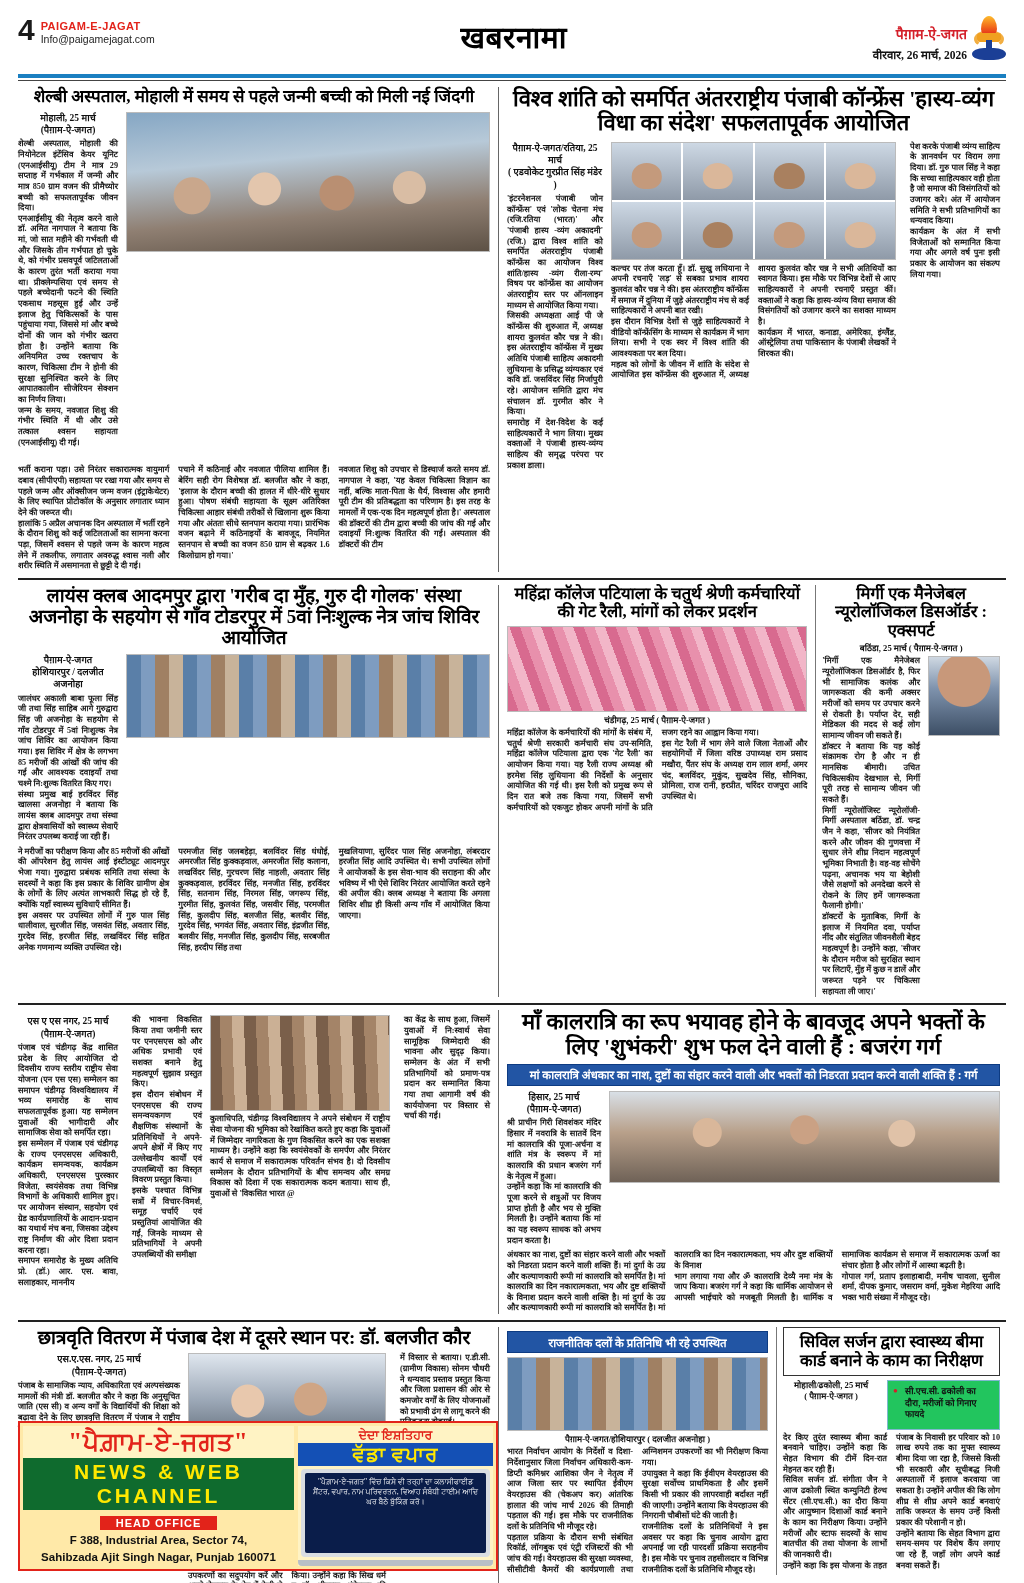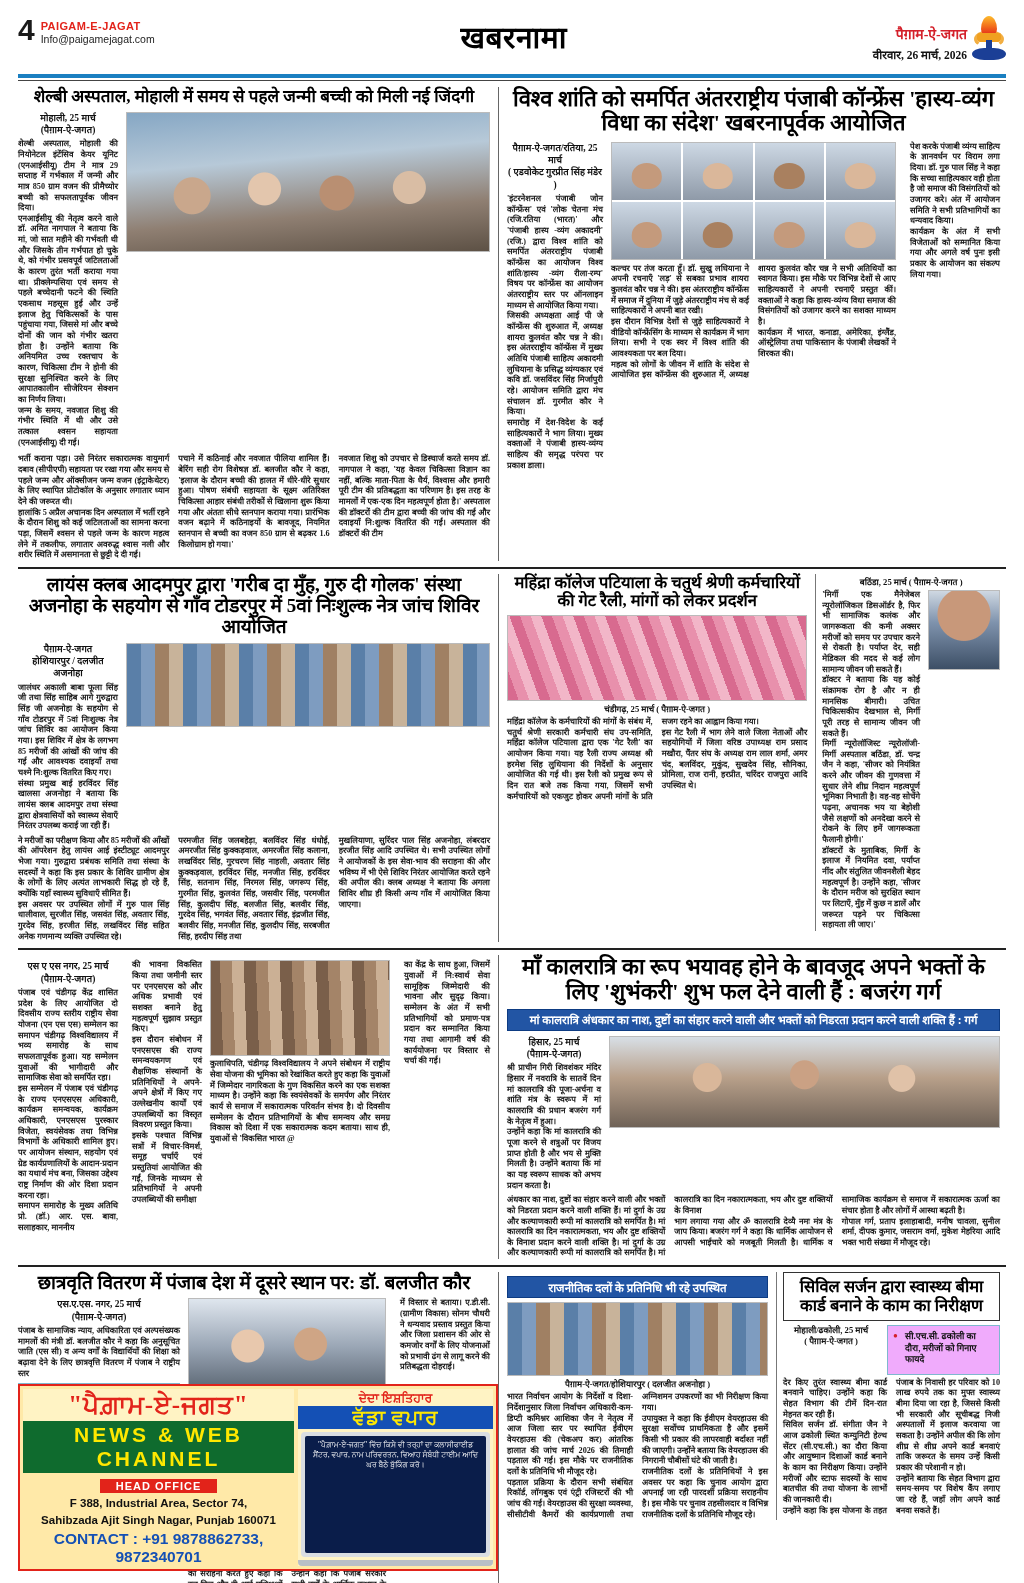--- a/index.html
+++ b/index.html
@@ -78,21 +78,21 @@
       radial-gradient(circle at 30% 50%, #e8c8ad 0 16px, transparent 17px),
       radial-gradient(circle at 62% 48%, #cfa585 0 16px, transparent 17px),
       linear-gradient(#dfe6ee 0%, #9ba7b6 50%, #57626f 100%); }
   .ph-grid8 { display: grid; grid-template-columns: repeat(4, 1fr); grid-template-rows: repeat(2, 1fr); gap: 2px; }
   .ph-cell { background: linear-gradient(#cdd8e4,#8f9aa8); position: relative; }
   .ph-cell::after { content:""; position:absolute; left:50%; top:36%; width:44%; height:46%; transform:translateX(-50%); border-radius:50% 50% 44% 44%; background:#c49a7c; }
   .ph-cell:nth-child(2n)::after { background:#dab79a; }
   .ph-cell:nth-child(3n)::after { background:#a9805f; }
 
   
-  .bulletbox { background: #f0abfc; border: 1px solid #7fb8cf; padding: 5px 6px 5px 5px; margin: 4px 0; font-family: Liberation Serif, serif; }
+  .bulletbox { background: #22c55e; border: 1px solid #7fb8cf; padding: 5px 6px 5px 5px; margin: 4px 0; font-family: Liberation Serif, serif; }
   .bulletbox ul { list-style: none; }
   .bulletbox li { font-size: 10px; font-weight: bold; line-height: 1.28; padding-left: 12px; position: relative; margin-bottom: 3px; }
   .bulletbox li::before { content: "●"; position: absolute; left: 0; top: 0; color: #d4202a; font-size: 8px; }
   .bulletbox.sm li { font-size: 9px; }
 
   
   .framed { border: 1.5px solid #333; padding: 5px 6px; }
 
   
   .ad-wrap { display: flex; gap: 4px; border: 2px solid #e2231a; background: #ffe9a8; padding: 3px; }
@@ -155,30 +155,30 @@
           <div class="byline" style="white-space:pre-line;">मोहाली, 25 मार्च
 (पैग़ाम-ऐ-जगत)</div>
           <div class="body-txt" style="white-space:pre-line;">शेल्बी अस्पताल, मोहाली की नियोनेटल इंटेंसिव केयर यूनिट (एनआईसीयू) टीम ने मात्र 29 सप्ताह में गर्भकाल में जन्मी और मात्र 850 ग्राम वजन की प्रीमैच्योर बच्ची को सफलतापूर्वक जीवन दिया।
 एनआईसीयू की नेतृत्व करने वाले डॉ. अमित नागपाल ने बताया कि मां, जो सात महीने की गर्भवती थी और जिसके तीन गर्भपात हो चुके थे, को गंभीर प्रसवपूर्व जटिलताओं के कारण तुरंत भर्ती कराया गया था। प्रीक्लेम्पसिया एवं समय से पहले बच्चेदानी फटने की स्थिति एकसाथ महसूस हुई और उन्हें इलाज हेतु चिकित्सकों के पास पहुंचाया गया, जिससे मां और बच्चे दोनों की जान को गंभीर खतरा होता है। उन्होंने बताया कि अनियमित उच्च रक्तचाप के कारण, चिकित्सा टीम ने होनी की सुरक्षा सुनिश्चित करने के लिए आपातकालीन सीजेरियन सेक्शन का निर्णय लिया।
 जन्म के समय, नवजात शिशु की गंभीर स्थिति में थी और उसे तत्काल श्वसन सहायता (एनआईसीयू) दी गई।</div>
         </div>
         <div style="flex:1;">
           <div class="photo ph-a" style="height:140px;"></div>
         </div>
       </div>
-      <div class="cols3" style="margin-top:6px;">
+      <div class="cols3" style="margin-top:17px;">
         <div class="body-txt" style="white-space:pre-line;">भर्ती कराना पड़ा। उसे निरंतर सकारात्मक वायुमार्ग दबाव (सीपीएपी) सहायता पर रखा गया और समय से पहले जन्म और ऑक्सीजन जन्म वजन (इंट्राकेथेटर) के लिए स्थापित प्रोटोकॉल के अनुसार लगातार ध्यान देने की जरूरत थी।
 हालांकि 5 अप्रैल अचानक दिन अस्पताल में भर्ती रहने के दौरान शिशु को कई जटिलताओं का सामना करना पड़ा, जिसमें श्वसन से पहले जन्म के कारण महत्व लेने में तकलीफ, लगातार अवरुद्ध श्वास नली और शरीर स्थिति में असमानता से छुट्टी दे दी गई।</div>
         <div class="body-txt" style="white-space:pre-line;">पचाने में कठिनाई और नवजात पीलिया शामिल हैं। बेरिंग सही रोग विशेषज्ञ डॉ. बलजीत कौर ने कहा, 'इलाज के दौरान बच्ची की हालत में धीरे-धीरे सुधार हुआ। पोषण संबंधी सहायता के सूक्ष्म अतिरिक्त चिकित्सा आहार संबंधी तरीकों से खिलाना शुरू किया गया और अंततः सीधे स्तनपान कराया गया। प्रारंभिक वजन बढ़ाने में कठिनाइयों के बावजूद, नियमित स्तनपान से बच्ची का वजन 850 ग्राम से बढ़कर 1.6 किलोग्राम हो गया।'</div>
         <div class="body-txt" style="white-space:pre-line;">नवजात शिशु को उपचार से डिस्चार्ज करते समय डॉ. नागपाल ने कहा, 'यह केवल चिकित्सा विज्ञान का नहीं, बल्कि माता-पिता के धैर्य, विश्वास और हमारी पूरी टीम की प्रतिबद्धता का परिणाम है। इस तरह के मामलों में एक-एक दिन महत्वपूर्ण होता है।' अस्पताल की डॉक्टरों की टीम द्वारा बच्ची की जांच की गई और दवाइयाँ नि:शुल्क वितरित की गईं। अस्पताल की डॉक्टरों की टीम</div>
       </div>
     </div>
 
     <div style="width:502px; border-left:1px solid #666; padding-left:8px;">
-      <div class="hl hl-lg">विश्व शांति को समर्पित अंतरराष्ट्रीय पंजाबी कॉन्फ्रेंस 'हास्य-व्यंग  विधा का संदेश' खबरनापूर्वक आयोजित</div>
+      <div class="hl hl-lg">विश्व शांति को समर्पित अंतरराष्ट्रीय पंजाबी कॉन्फ्रेंस 'हास्य-व्यंग  विधा का संदेश' सफलतापूर्वक आयोजित</div>
       <div class="flexrow" style="margin-top:6px;">
         <div style="width:96px;">
           <div class="byline" style="white-space:pre-line;">पैग़ाम-ऐ-जगत/रतिया, 25 मार्च
 ( एडवोकेट गुरप्रीत सिंह मंडेर )</div>
           <div class="body-txt" style="white-space:pre-line;">'इंटरनेशनल पंजाबी जोन कॉन्फ्रेंस' एवं 'लोक चेतना मंच (रजि.रतिया (भारत)' और 'पंजाबी हास्य -व्यंग अकादमी' (रजि.) द्वारा विश्व शांति को समर्पित अंतरराष्ट्रीय पंजाबी कॉन्फ्रेंस का आयोजन विश्व शांति/हास्य -व्यंग रीला-रम्प' विषय पर कॉन्फ्रेंस का आयोजन अंतरराष्ट्रीय स्तर पर ऑनलाइन माध्यम से आयोजित किया गया।
 जिसकी अध्यक्षता आई पी जे कॉन्फ्रेंस की शुरुआत में, अध्यक्ष शायरा कुलवंत कौर चन्न ने की। इस अंतरराष्ट्रीय कॉन्फ्रेंस में मुख्य अतिथि पंजाबी साहित्य अकादमी लुधियाना के प्रसिद्ध व्यंग्यकार एवं कवि डॉ. जसविंदर सिंह मिर्जापुरी रहे। आयोजन समिति द्वारा मंच संचालन डॉ. गुरमीत कौर ने किया।
 समारोह में देश-विदेश के कई साहित्यकारों ने भाग लिया। मुख्य वक्ताओं ने पंजाबी हास्य-व्यंग्य साहित्य की समृद्ध परंपरा पर प्रकाश डाला।</div>
         </div>
         <div style="flex:1;">
           <div class="photo ph-grid8" style="height:118px;">
@@ -236,20 +236,21 @@
         <div style="width:306px;">
           <div class="hl hl-sm">महिंद्रा कॉलेज पटियाला के चतुर्थ श्रेणी कर्मचारियों की गेट रैली, मांगों को लेकर प्रदर्शन</div>
           <div class="photo ph-d" style="height:86px;margin-top:4px;"></div>
           <div class="mini-byline" style="margin-top:3px;">चंडीगढ़, 25 मार्च ( पैग़ाम-ऐ-जगत )</div>
           <div class="cols2" style="margin-top:2px;">
             <div class="body-txt" style="white-space:pre-line;">महिंद्रा कॉलेज के कर्मचारियों की मांगों के संबंध में, चतुर्थ श्रेणी सरकारी कर्मचारी संघ उप-समिति, महिंद्रा कॉलेज पटियाला द्वारा एक 'गेट रैली' का आयोजन किया गया। यह रैली राज्य अध्यक्ष श्री हरमेश सिंह लुधियाना की निर्देशों के अनुसार आयोजित की गई थी। इस रैली को प्रमुख रूप से दिन रात बजे तक किया गया, जिसमें सभी कर्मचारियों को एकजुट होकर अपनी मांगों के प्रति सजग रहने का आह्वान किया गया।
 इस गेट रैली में भाग लेने वाले जिला नेताओं और सहयोगियों में जिला वरिष्ठ उपाध्यक्ष राम प्रसाद मखौरा, पैंतर संघ के अध्यक्ष राम लाल शर्मा, अमर चंद, बलविंदर, मुकुंद, सुखदेव सिंह, सौनिका, प्रोमिला, राज रानी, हरप्रीत, चरिंदर राजपुरा आदि उपस्थित थे।</div>
           </div>
         </div>
         <div style="width:188px; border-left:1px solid #777; padding-left:6px;">
+          <div class="hl hl-sm">मिर्गी एक मैनेजेबल न्यूरोलॉजिकल डिसऑर्डर : एक्सपर्ट</div>
           <div class="mini-byline" style="margin-top:3px;">बठिंडा, 25 मार्च ( पैग़ाम-ऐ-जगत )</div>
           <div class="flexrow" style="margin-top:2px;">
             <div style="flex:1;">
               <div class="body-txt" style="white-space:pre-line;">'मिर्गी एक मैनेजेबल न्यूरोलॉजिकल डिसऑर्डर है, फिर भी सामाजिक कलंक और जागरूकता की कमी अक्सर मरीजों को समय पर उपचार करने से रोकती है। पर्याप्त देर, सही मेडिकल की मदद से कई लोग सामान्य जीवन जी सकते हैं।
 डॉक्टर ने बताया कि यह कोई संक्रामक रोग है और न ही मानसिक बीमारी। उचित चिकित्सकीय देखभाल से, मिर्गी पूरी तरह से सामान्य जीवन जी सकते हैं।
 मिर्गी न्यूरोलॉजिस्ट न्यूरोलॉजी-मिर्गी अस्पताल बठिंडा, डॉ. चन्द्र जैन ने कहा, 'सीजर को नियंत्रित करने और जीवन की गुणवत्ता में सुधार लेने शीघ्र निदान महत्वपूर्ण भूमिका निभाती है। वह-वह सोचेंगे पढ़ना, अचानक भय या बेहोशी जैसे लक्षणों को अनदेखा करने से रोकने के लिए हमें जागरूकता फैलानी होगी।'
 डॉक्टरों के मुताबिक, मिर्गी के इलाज में नियमित दवा, पर्याप्त नींद और संतुलित जीवनशैली बेहद महत्वपूर्ण है। उन्होंने कहा, 'सीजर के दौरान मरीज को सुरक्षित स्थान पर लिटाएँ, मुँह में कुछ न डालें और जरूरत पड़ने पर चिकित्सा सहायता ली जाए।'</div>
             </div>
             <div style="width:72px;">
               <div class="photo ph-e" style="height:80px;"></div>
@@ -391,21 +392,20 @@
       <div class="ad-left">
         <div class="ad-punj">
           <span>"ਪੈਗ਼ਾਮ-ਏ-ਜਗਤ"</span>
         </div>
         <div class="ad-news">NEWS &amp; WEB CHANNEL</div>
         <div class="ad-ho">
           <span>HEAD OFFICE</span>
         </div>
         <div class="ad-addr">F 388, Industrial Area, Sector 74,</div>
         <div class="ad-addr">Sahibzada Ajit Singh Nagar, Punjab 160071</div>
-        <div class="ad-contact">CONTACT : +91 9878862733, 9872340701</div>
       </div>
       <div class="ad-right">
         <div class="ad-r1">ਦੇਦਾ ਇਸ਼ਤਿਹਾਰ</div>
         <div class="ad-r2">ਵੱਡਾ ਵਪਾਰ</div>
         <div class="ad-laptop">
           <div class="ad-screen">"ਪੈਗ਼ਾਮ-ਏ-ਜਗਤ" ਵਿੱਚ ਕਿਸੇ ਵੀ ਤਰ੍ਹਾਂ ਦਾ ਕਲਾਸੀਫਾਈਡ ਸੈਂਟਰ, ਵਪਾਰ, ਨਾਮ ਪਰਿਵਰਤਨ, ਵਿਆਹ ਸੰਬੰਧੀ ਟਾਈਮ ਆਦਿ ਘਰ ਬੈਠੇ ਬੁੱਕਿੰਗ ਕਰੋ।</div>
         </div>
         <div class="ad-base"></div>
       </div>
     </div>

